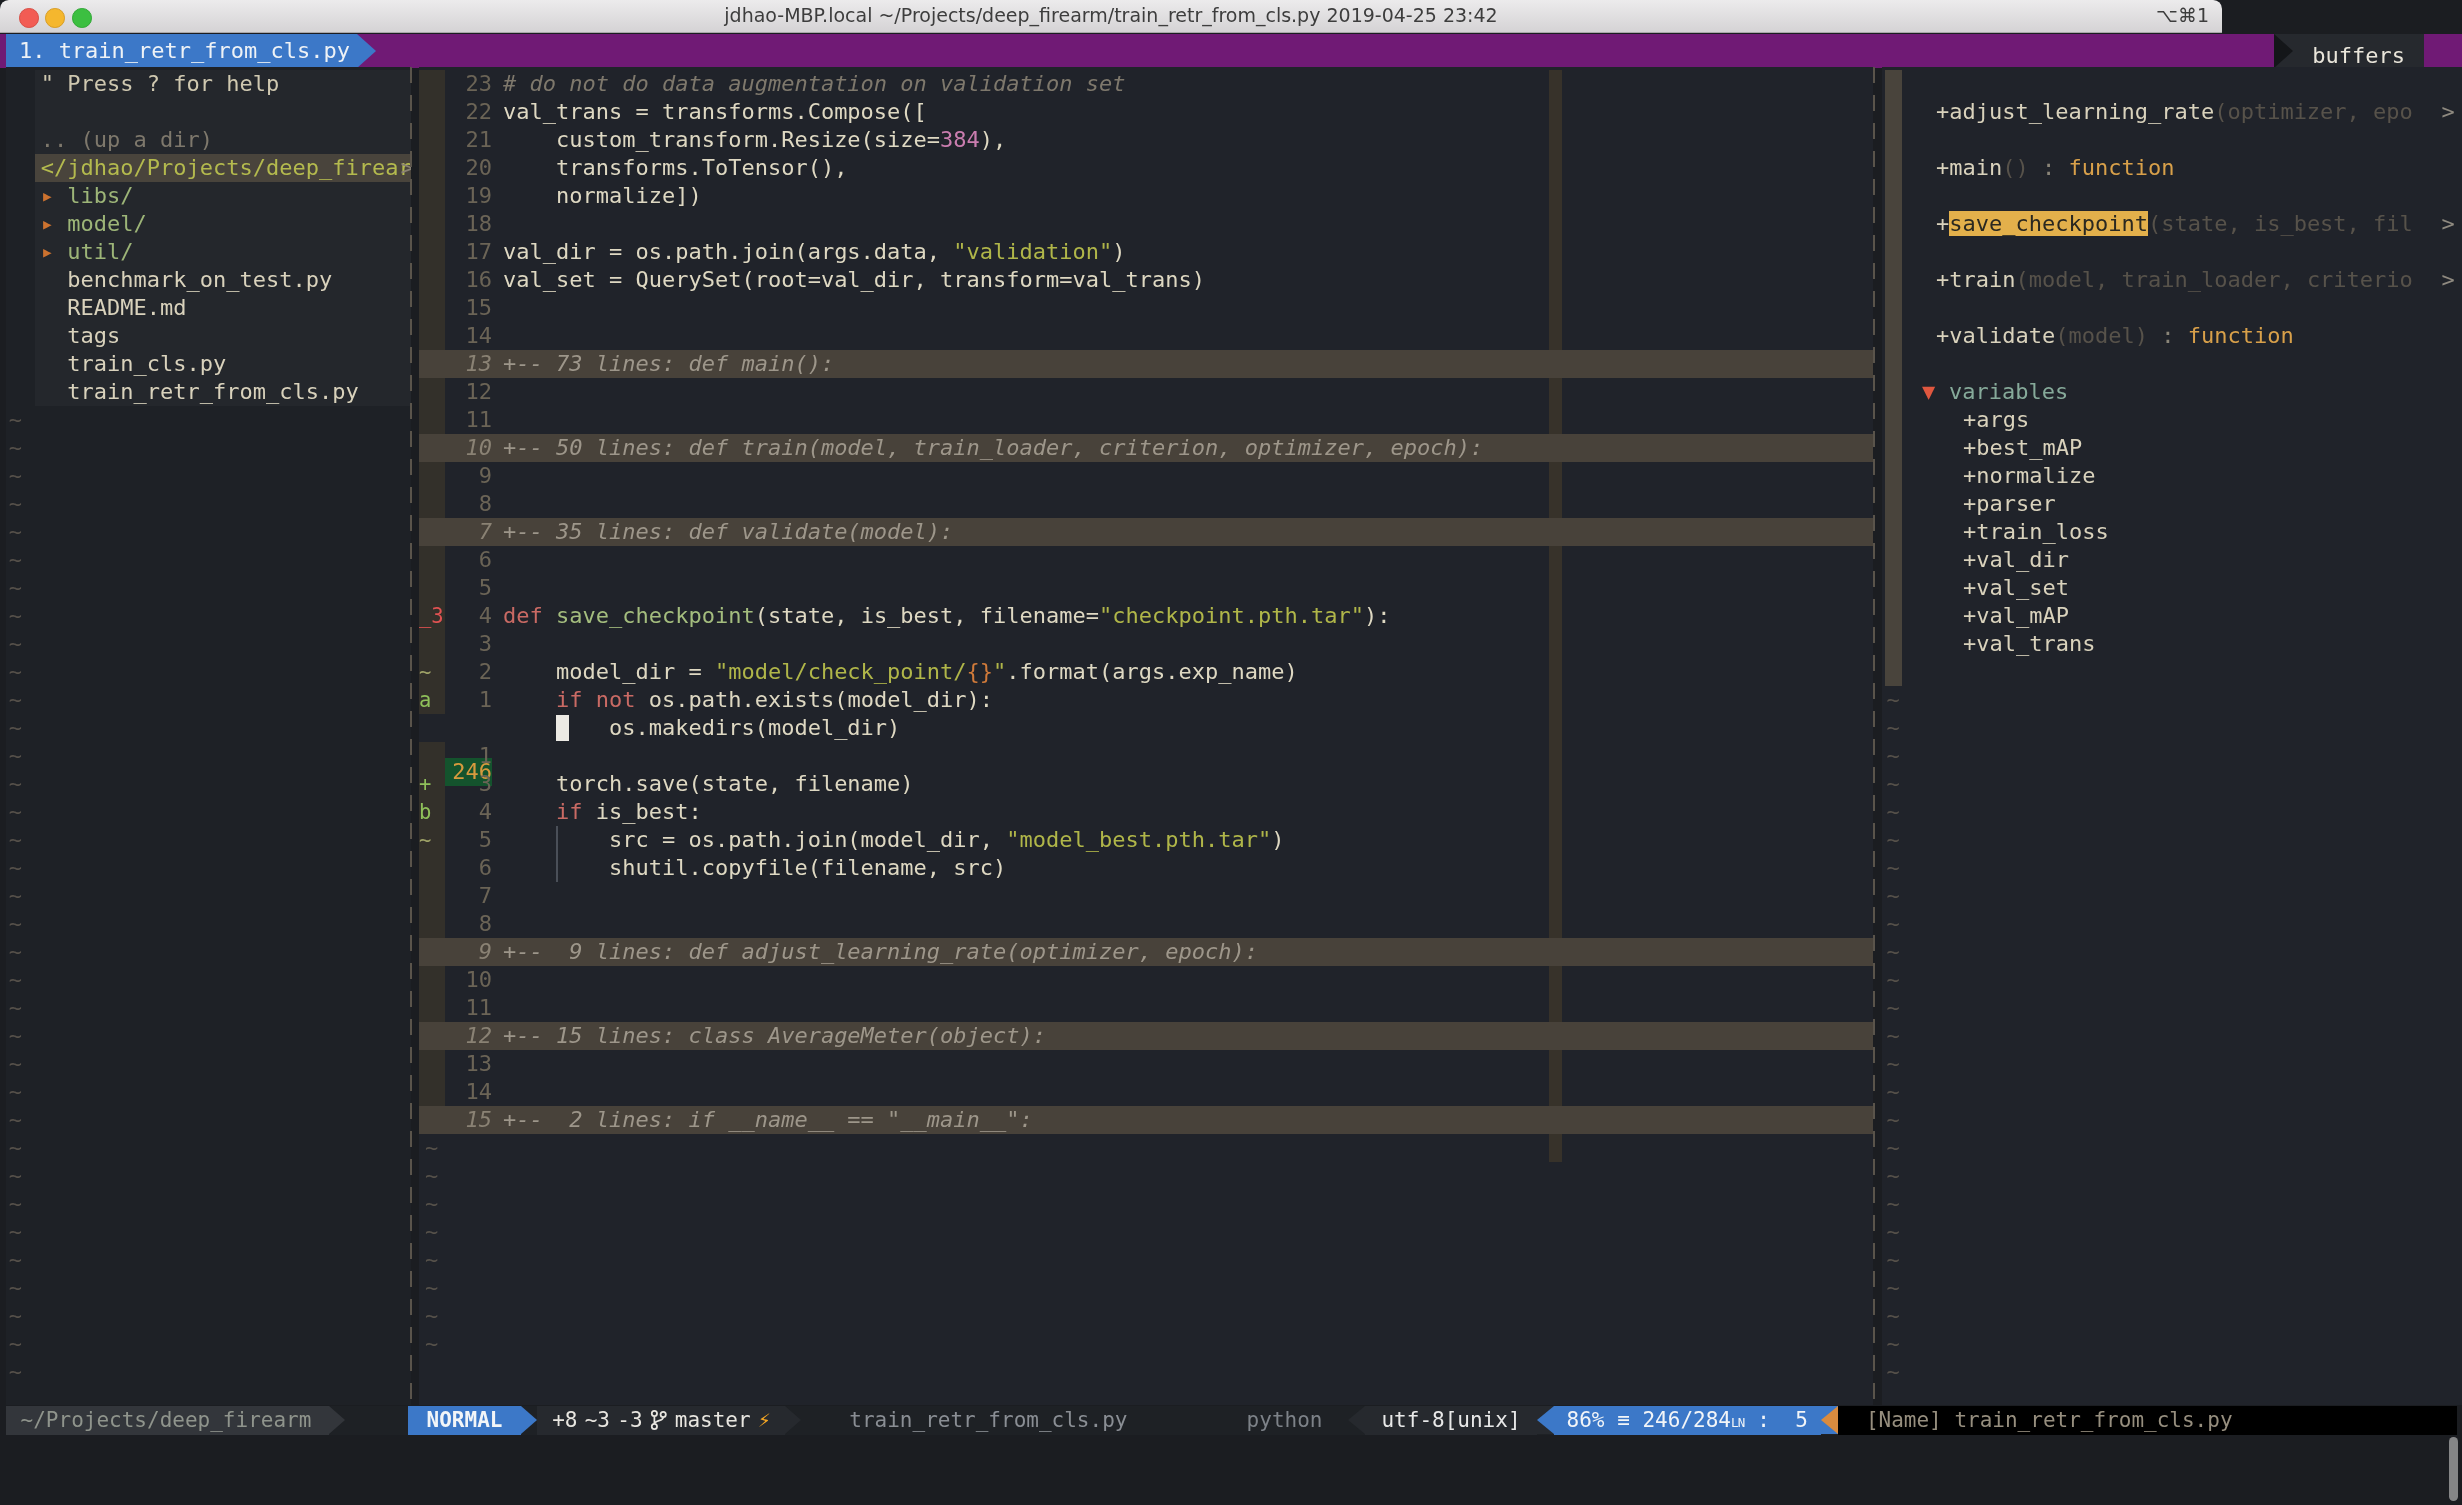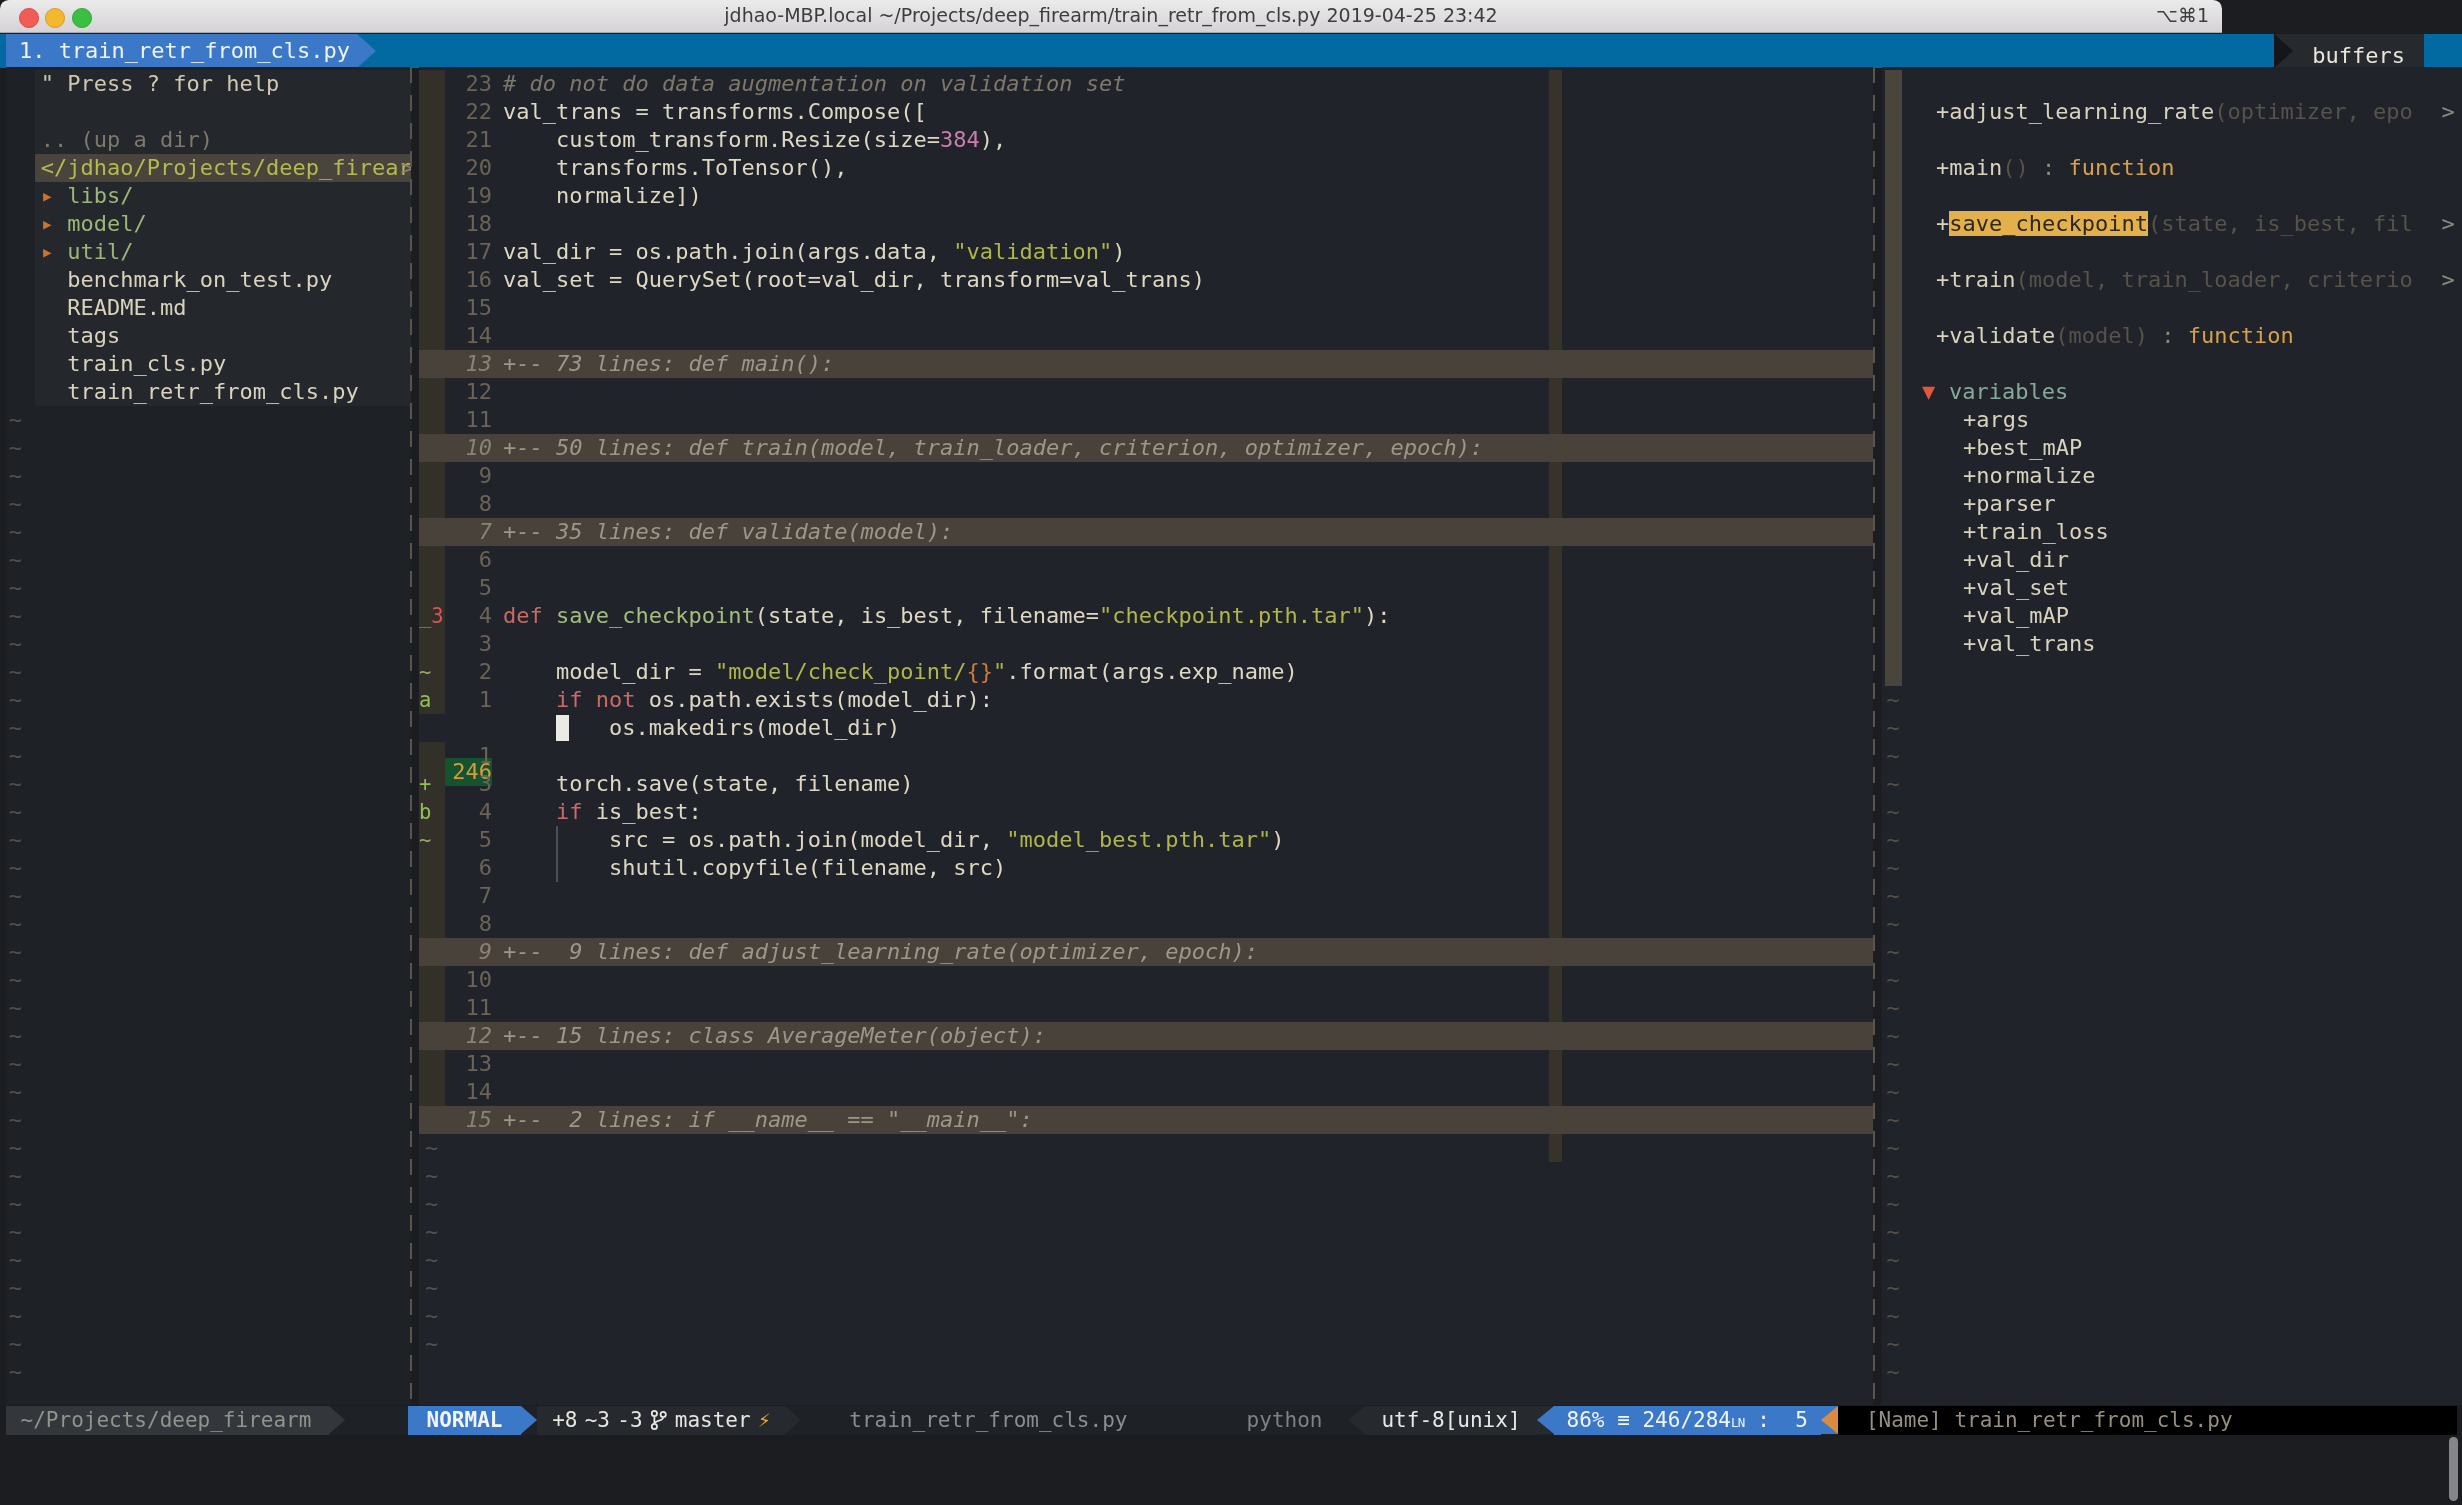--- a/index.html
+++ b/index.html
@@ -12,21 +12,21 @@
     background:linear-gradient(#ecebec,#d5d3d5);border-bottom:1.5px solid #a9a7a9;
     border-radius:8.8px 8.8px 0 0;}
   .tl{position:absolute;top:8px;width:17.6px;height:17.6px;border-radius:50%;}
   #tl-close{left:19px;background:#f25c54;border:0.7px solid #d94c43;}
   #tl-min{left:45px;background:#f5b72e;border:0.7px solid #d89c22;}
   #tl-zoom{left:72px;background:#3cbf41;border:0.7px solid #2ea833;}
   #title-text{position:absolute;left:0;right:0;top:4.4px;text-align:center;color:#3d3d3d;font-size:19px;}
   #title-shortcut{position:absolute;right:13px;top:4.4px;color:#3d3d3d;font-size:19px;}
 
   
-  #tabline{position:absolute;left:0;top:34px;width:2462px;height:34px;background:#0369a1;}
+  #tabline{position:absolute;left:0;top:34px;width:2462px;height:34px;background:#701a75;}
   #tab-active{position:absolute;left:5.9px;top:0;height:34px;background:#3c78c8;color:#eef2f6;
     line-height:34px;padding:0 7.3px 0 13px;}
   #tab-arrow{position:absolute;left:0;top:0;width:0;height:0;border-top:17px solid transparent;
     border-bottom:17px solid transparent;border-left:19px solid #3c78c8;}
   #buffers-tab{position:absolute;right:38px;top:0;height:34px;background:#26292e;color:#e9e5da;
     line-height:34px;padding:5px 19px;}
   #buffers-notch{position:absolute;left:-19px;top:0;width:0;height:0;border-top:17px solid #26292e;
     border-bottom:17px solid #26292e;border-left:19px solid #141619;}
 
   

